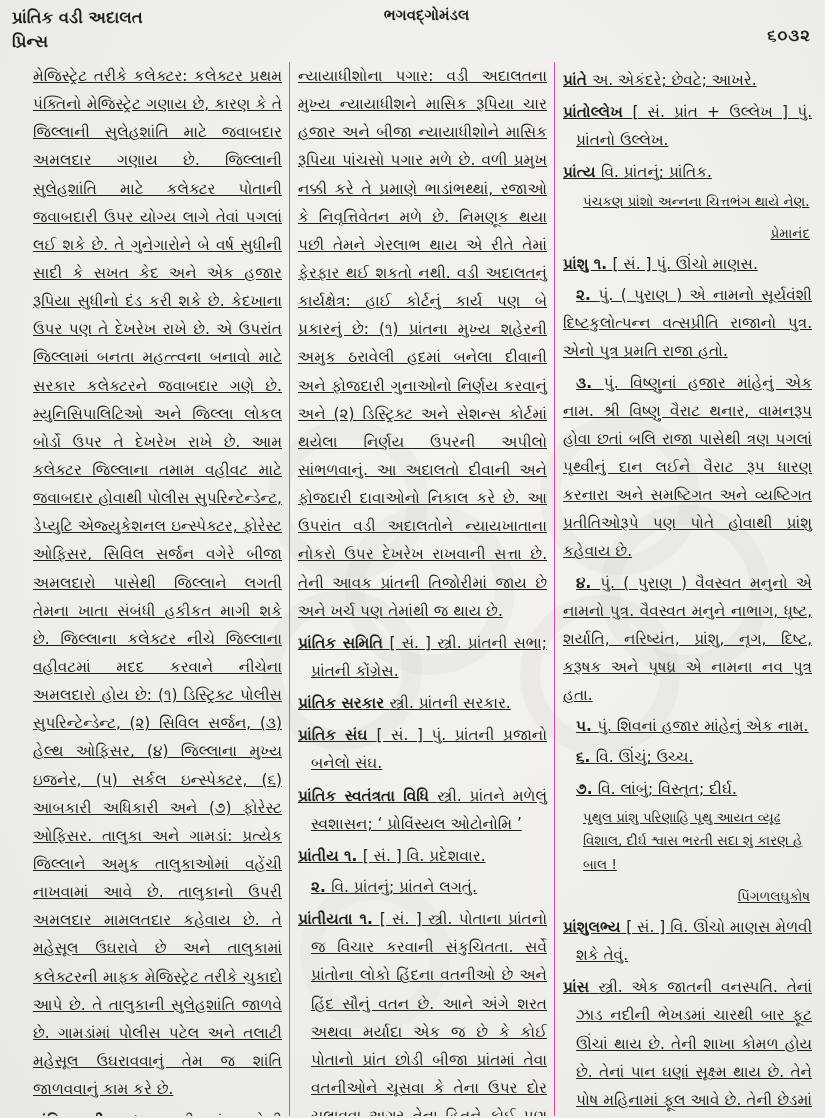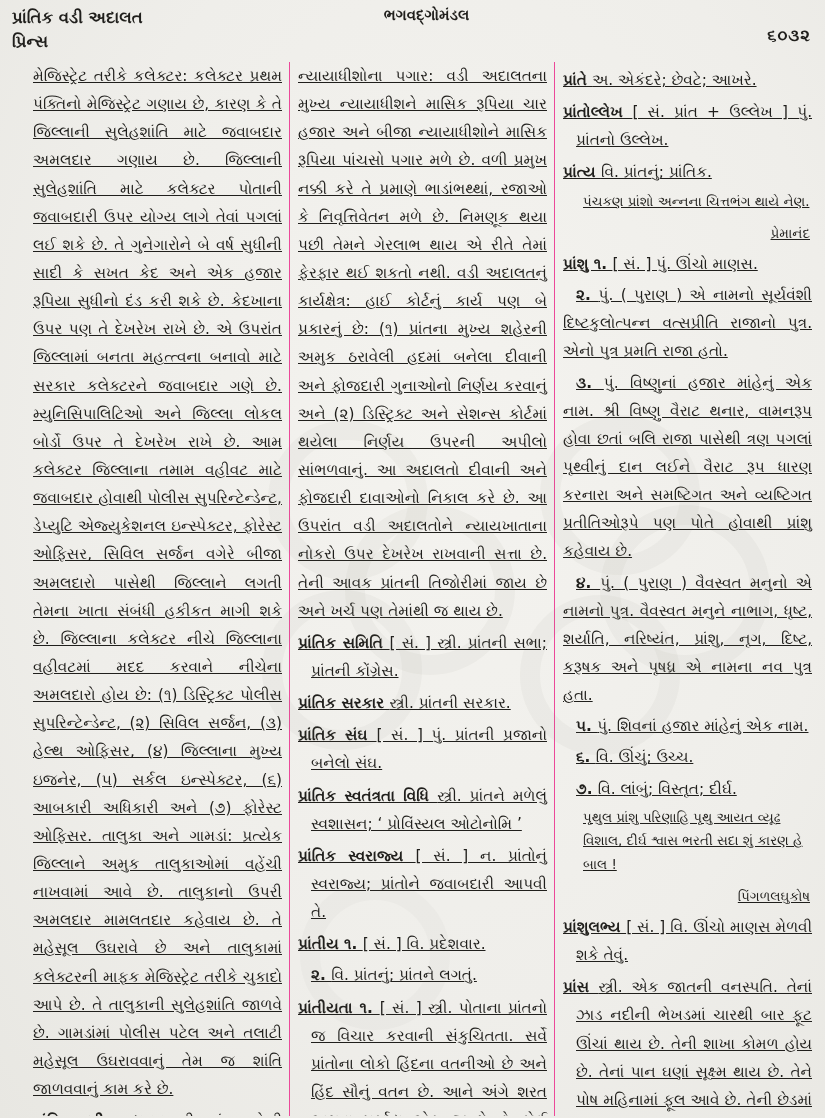--- a/index.html
+++ b/index.html
@@ -63,21 +63,20 @@
   <div class="col">
       <div class="block para"><span>મેજિસ્ટ્રેટ તરીકે કલેક્ટર: કલેક્ટર પ્રથમ પંક્તિનો મેજિસ્ટ્રેટ ગણાય છે, કારણ કે તે જિલ્લાની સુલેહશાંતિ માટે જવાબદાર અમલદાર ગણાય છે. જિલ્લાની સુલેહશાંતિ માટે કલેક્ટર પોતાની જવાબદારી ઉપર યોગ્ય લાગે તેવાં પગલાં લઈ શકે છે. તે ગુનેગારોને બે વર્ષ સુધીની સાદી કે સખત કેદ અને એક હજાર રૂપિયા સુધીનો દંડ કરી શકે છે. કેદખાના ઉપર પણ તે દેખરેખ રાખે છે. એ ઉપરાંત જિલ્લામાં બનતા મહત્ત્વના બનાવો માટે સરકાર કલેક્ટરને જવાબદાર ગણે છે. મ્યુનિસિપાલિટિઓ અને જિલ્લા લોકલ બોર્ડો ઉપર તે દેખરેખ રાખે છે. આમ કલેક્ટર જિલ્લાના તમામ વહીવટ માટે જવાબદાર હોવાથી પોલીસ સુપરિન્ટેન્ડેન્ટ, ડેપ્યુટિ એજ્યુકેશનલ ઇન્સ્પેક્ટર, ફોરેસ્ટ ઓફિસર, સિવિલ સર્જન વગેરે બીજા અમલદારો પાસેથી જિલ્લાને લગતી તેમના ખાતા સંબંધી હકીકત માગી શકે છે. જિલ્લાના કલેક્ટર નીચે જિલ્લાના વહીવટમાં મદદ કરવાને નીચેના અમલદારો હોય છે: (૧) ડિસ્ટ્રિક્ટ પોલીસ સુપરિન્ટેન્ડેન્ટ, (૨) સિવિલ સર્જન, (૩) હેલ્થ ઓફિસર, (૪) જિલ્લાના મુખ્ય ઇજનેર, (૫) સર્કલ ઇન્સ્પેક્ટર, (૬) આબકારી અધિકારી અને (૭) ફોરેસ્ટ ઓફિસર. તાલુકા અને ગામડાં: પ્રત્યેક જિલ્લાને અમુક તાલુકાઓમાં વહેંચી નાખવામાં આવે છે. તાલુકાનો ઉપરી અમલદાર મામલતદાર કહેવાય છે. તે મહેસૂલ ઉઘરાવે છે અને તાલુકામાં કલેક્ટરની માફક મેજિસ્ટ્રેટ તરીકે ચુકાદો આપે છે. તે તાલુકાની સુલેહશાંતિ જાળવે છે. ગામડાંમાં પોલીસ પટેલ અને તલાટી મહેસૂલ ઉઘરાવવાનું તેમ જ શાંતિ જાળવવાનું કામ કરે છે.</span></div>
       <div class="block entry"><span class="head">પ્રાંતિક વડી અદાલત </span><span>સ્ત્રી. પ્રાંત માટેની વરિષ્ઠ ન્યાય કચેરી. આઝાદ હિંદના પ્રાંતોની અંદર મૂળ દાવા તથા અપીલો સાંભળવા માટે પ્રાંતના મુખ્ય મથકે એકેક વડી અદાલત રાખવામાં આવી છે. હાલમાં કલકત્તા, મદ્રાસ, મુંબઈ, અલ્લાહાબાદ, નાગપુર, પટણા, પૂર્વ પંજાબ અને અયોધ્યાની વડી અદાલત આટલી પ્રાંતિક અદાલતો કામ કરે છે. આ અદાલતોમાં એક મુખ્ય ન્યાયાધીશ અને પ્રમુખ નક્કી કરે તેટલા મદદનીશ ન્યાયાધીશો કામ કરે છે. ન્યાયાધીશની લાયકાત: (૧) ભારતના વિસ્તારમાં દશ વર્ષ સુધી ન્યાયખાતાનો હોદ્દો ભોગવ્યો હોય તેવો ભારતનો કોઈ પણ નાગરિક વડી અદાલતનો ન્યાયાધીશ થઈ શકે છે. (૨) કોઈ પણ વડી અદાલતમાં એડવોકેટ તરીકે કામ કર્યું હોય તેવા માણસો ન્યાયાધીશ બની શકે છે.</span></div>
     </div>
   <div class="col sep">
       <div class="block para"><span>ન્યાયાધીશોના પગાર: વડી અદાલતના મુખ્ય ન્યાયાધીશને માસિક રૂપિયા ચાર હજાર અને બીજા ન્યાયાધીશોને માસિક રૂપિયા પાંચસો પગાર મળે છે. વળી પ્રમુખ નક્કી કરે તે પ્રમાણે ભાડાંભથ્થાં, રજાઓ કે નિવૃત્તિવેતન મળે છે. નિમણૂક થયા પછી તેમને ગેરલાભ થાય એ રીતે તેમાં ફેરફાર થઈ શકતો નથી. વડી અદાલતનું કાર્યક્ષેત્ર: હાઈ કોર્ટનું કાર્ય પણ બે પ્રકારનું છે: (૧) પ્રાંતના મુખ્ય શહેરની અમુક ઠરાવેલી હદમાં બનેલા દીવાની અને ફોજદારી ગુનાઓનો નિર્ણય કરવાનું અને (૨) ડિસ્ટ્રિક્ટ અને સેશન્સ કોર્ટમાં થયેલા નિર્ણય ઉપરની અપીલો સાંભળવાનું. આ અદાલતો દીવાની અને ફોજદારી દાવાઓનો નિકાલ કરે છે. આ ઉપરાંત વડી અદાલતોને ન્યાયખાતાના નોકરો ઉપર દેખરેખ રાખવાની સત્તા છે. તેની આવક પ્રાંતની તિજોરીમાં જાય છે અને ખર્ચ પણ તેમાંથી જ થાય છે.</span></div>
       <div class="block entry"><span class="head">પ્રાંતિક સમિતિ </span><span>[ સં. ] સ્ત્રી. પ્રાંતની સભા; પ્રાંતની કોંગ્રેસ.</span></div>
       <div class="block entry"><span class="head">પ્રાંતિક સરકાર </span><span>સ્ત્રી. પ્રાંતની સરકાર.</span></div>
       <div class="block entry"><span class="head">પ્રાંતિક સંઘ </span><span>[ સં. ] પું. પ્રાંતની પ્રજાનો બનેલો સંઘ.</span></div>
       <div class="block entry"><span class="head">પ્રાંતિક સ્વતંત્રતા વિધિ </span><span>સ્ત્રી. પ્રાંતને મળેલું સ્વશાસન; ‘ પ્રોવિંસ્યલ ઓટોનોમિ ’</span></div>
-      <div class="block entry"><span class="head">પ્રાંતિક સ્વરાજ્ય </span><span>[ સં. ] ન. પ્રાંતોનું સ્વરાજ્ય; પ્રાંતોને જવાબદારી આપવી તે.</span></div>
       <div class="block entry"><span class="head">પ્રાંતીય ૧. </span><span>[ સં. ] વિ. પ્રદેશવાર.</span></div>
       <div class="block sub"><span class="head">૨. </span><span>વિ. પ્રાંતનું; પ્રાંતને લગતું.</span></div>
       <div class="block entry"><span class="head">પ્રાંતીયતા ૧. </span><span>[ સં. ] સ્ત્રી. પોતાના પ્રાંતનો જ વિચાર કરવાની સંકુચિતતા. સર્વે પ્રાંતોના લોકો હિંદના વતનીઓ છે અને હિંદ સૌનું વતન છે. આને અંગે શરત અથવા મર્યાદા એક જ છે કે કોઈ પોતાનો પ્રાંત છોડી બીજા પ્રાંતમાં તેવા વતનીઓને ચૂસવા કે તેના ઉપર દોર ચલાવવા અગર તેના હિતને કોઈ પણ રીતે નુકસાન પહોંચાડવાને ન જાય. હિંદના બધા વતની હિંદ માતાના સેવકો હોઈ તેની સેવાની ભાવનાથી જ્યાં જાય ત્યાં જીવન ગાળે.</span></div>
     </div>
   <div class="col sep">
       <div class="block entry"><span class="head">પ્રાંતે </span><span>અ. એકંદરે; છેવટે; આખરે.</span></div>
       <div class="block entry"><span class="head">પ્રાંતોલ્લેખ </span><span>[ સં. પ્રાંત + ઉલ્લેખ ] પું. પ્રાંતનો ઉલ્લેખ.</span></div>
       <div class="block entry"><span class="head">પ્રાંત્ય </span><span>વિ. પ્રાંતનું; પ્રાંતિક.</span></div>
       <div class="block quote"><span>પંચકણ પ્રાંશો અન્નના ચિત્તભંગ થાયે નેણ.</span></div>
       <div class="block attribution"><span>પ્રેમાનંદ</span></div>

